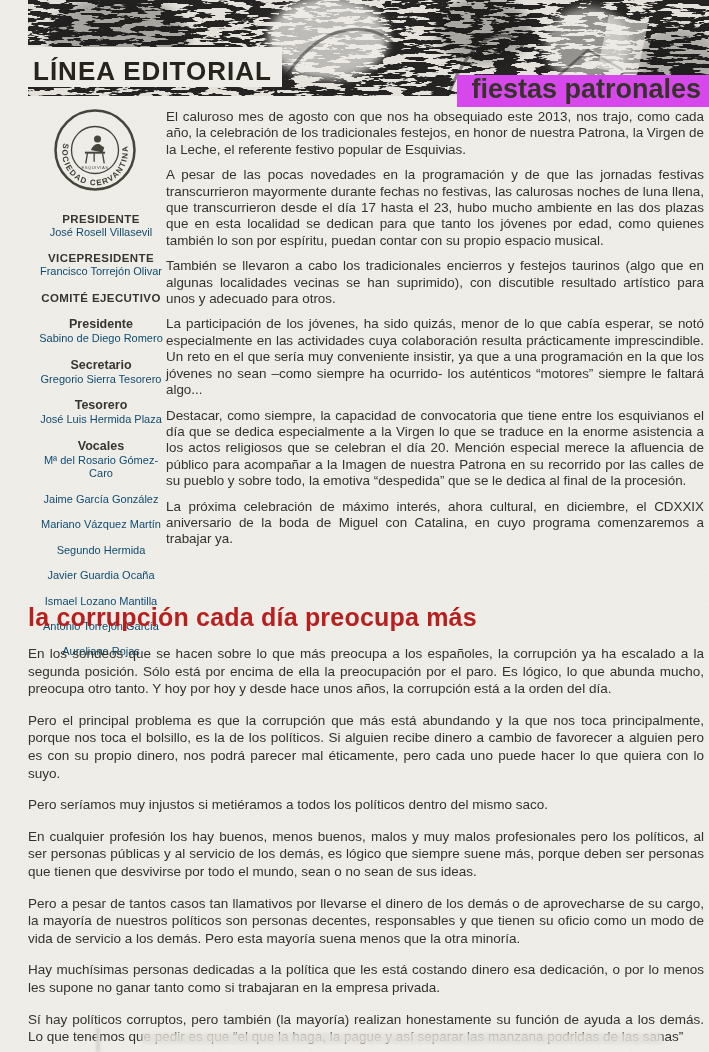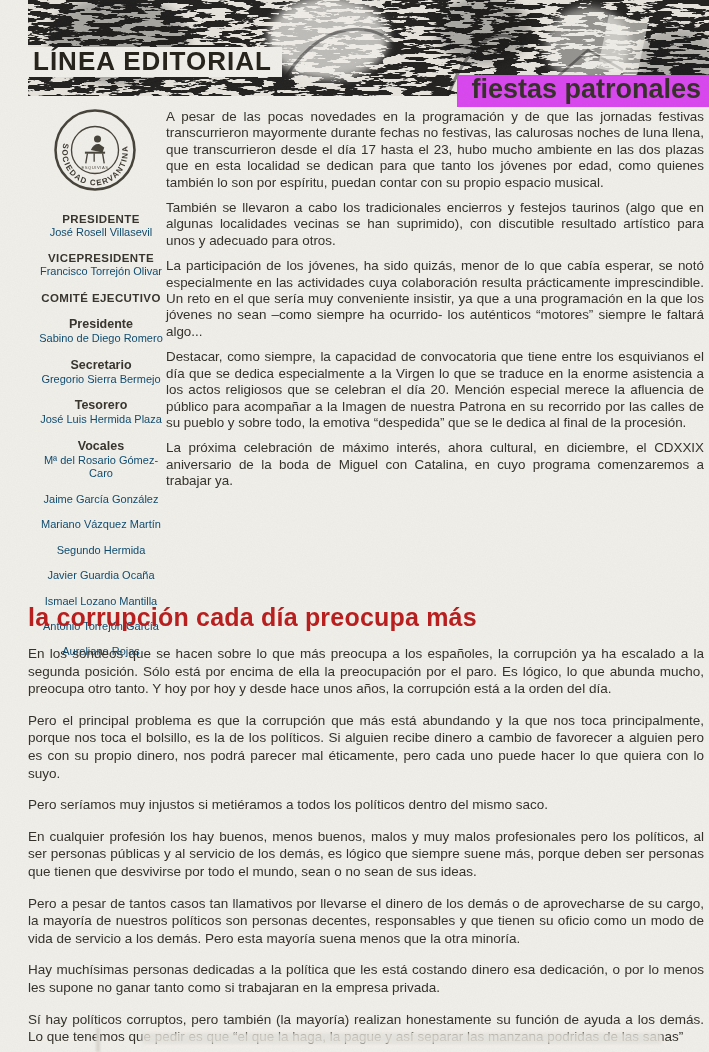--- a/index.html
+++ b/index.html
@@ -7,21 +7,21 @@
     width:709px;height:1052px;position:relative;overflow:hidden;
     background:#f1efea;
     font-family:"Liberation Sans","DejaVu Sans",sans-serif;
     color:#34312c;
   }
   
   .banner{position:absolute;left:28px;top:0;width:681px;height:96px;background:#dedbd4;overflow:hidden;}
   .banner svg{display:block;}
   .masthead-title{
     position:absolute;left:28px;top:47px;z-index:3;
-    background:#f1efea;padding:1px 10px 3px 5px;
+    background:#f1efea;padding:11px 10px 3px 5px;
     font-size:26px;font-weight:bold;letter-spacing:1px;color:#232119;
     line-height:1;
   }
   .section-label{
     position:absolute;right:0;top:75px;z-index:3;
     background:#d946ef;padding:1px 8px 4px 14px;
     font-size:27px;font-weight:bold;color:#343029;line-height:1;
   }
   
   .sidebar{
@@ -123,21 +123,21 @@
   </div>
   <div class="sb-block">
     <div class="sb-role-caps">COMITÉ EJECUTIVO</div>
   </div>
   <div class="sb-block">
     <div class="sb-role">Presidente</div>
     <div class="sb-name">Sabino de Diego Romero</div>
   </div>
   <div class="sb-block">
     <div class="sb-role">Secretario</div>
-    <div class="sb-name">Gregorio Sierra Bermejo</div>
+    <div class="sb-name">Gregorio Sierra Tesorero</div>
   </div>
   <div class="sb-block">
     <div class="sb-role">Tesorero</div>
     <div class="sb-name">José Luis Hermida Plaza</div>
   </div>
   <div class="sb-block">
     <div class="sb-role">Vocales</div>
     <div class="sb-name">Mª del Rosario Gómez-Caro</div>
   </div>
   <div class="sb-block">
@@ -157,20 +157,21 @@
   </div>
   <div class="sb-block">
     <div class="sb-name">Antonio Torrejón García</div>
   </div>
   <div class="sb-block">
     <div class="sb-name">Aureliano Rojas</div>
   </div>
 </div>
 
 <div class="article1">
+  <p>El caluroso mes de agosto con que nos ha obsequiado este 2013, nos trajo, como cada año, la celebración de los tradicionales festejos, en honor de nuestra Patrona, la Virgen de la Leche, el referente festivo popular de Esquivias.</p>
   <p>A pesar de las pocas novedades en la programación y de que las jornadas festivas transcurrieron mayormente durante fechas no festivas, las calurosas noches de luna llena, que transcurrieron desde el día 17 hasta el 23, hubo mucho ambiente en las dos plazas que en esta localidad se dedican para que tanto los jóvenes por edad, como quienes también lo son por espíritu, puedan contar con su propio espacio musical.</p>
   <p>También se llevaron a cabo los tradicionales encierros y festejos taurinos (algo que en algunas localidades vecinas se han suprimido), con discutible resultado artístico para unos y adecuado para otros.</p>
   <p>La participación de los jóvenes, ha sido quizás, menor de lo que cabía esperar, se notó especialmente en las actividades cuya colaboración resulta prácticamente imprescindible. Un reto en el que sería muy conveniente insistir, ya que a una programación en la que los jóvenes no sean –como siempre ha ocurrido- los auténticos “motores” siempre le faltará algo...</p>
   <p>Destacar, como siempre, la capacidad de convocatoria que tiene entre los esquivianos el día que se dedica especialmente a la Virgen lo que se traduce en la enorme asistencia a los actos religiosos que se celebran el día 20. Mención especial merece la afluencia de público para acompañar a la Imagen de nuestra Patrona en su recorrido por las calles de su pueblo y sobre todo, la emotiva “despedida” que se le dedica al final de la procesión.</p>
   <p>La próxima celebración de máximo interés, ahora cultural, en diciembre, el CDXXIX aniversario de la boda de Miguel con Catalina, en cuyo programa comenzaremos a trabajar ya.</p>
 </div>
 
 <div class="heading2">la corrupción cada día preocupa más</div>
 <div class="article2">
   <p>En los sondeos que se hacen sobre lo que más preocupa a los españoles, la corrupción ya ha escalado a la segunda posición. Sólo está por encima de ella la preocupación por el paro. Es lógico, lo que abunda mucho, preocupa otro tanto. Y hoy por hoy y desde hace unos años, la corrupción está a la orden del día.</p>

